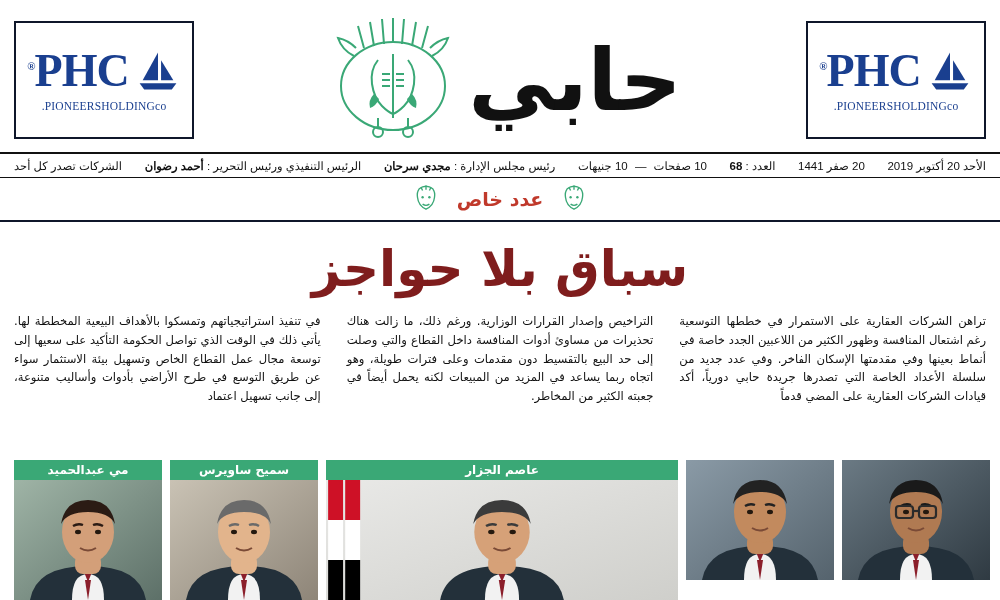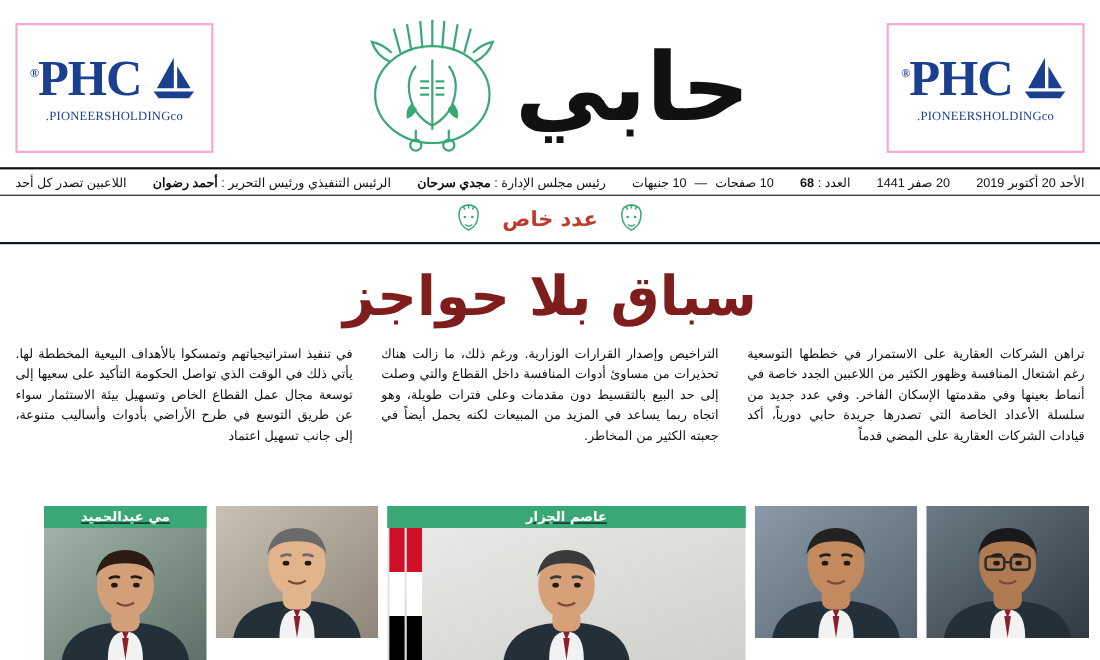--- a/index.html
+++ b/index.html
@@ -11,21 +11,21 @@
   }
   .page { position: relative; width: 1000px; height: 600px; background:#fff; }
 
   
   .masthead {
     display: flex; align-items: center; justify-content: space-between;
     height: 152px; padding: 8px 14px 0 14px;
   }
   .logo-box {
     width: 180px; height: 118px;
-    border: 2px solid #f9a8d4;
+    border: 2px solid #0f172a;
     display: flex; flex-direction: column; align-items: center; justify-content: center;
     padding: 6px 4px;
   }
   .logo-row { display:flex; align-items:center; justify-content:center; gap:6px; }
   .logo-sail { width: 46px; height: 46px; }
   .logo-phc {
     font-family: "Liberation Serif", serif;
     font-weight: bold; font-size: 46px; color:#1a3f8f; letter-spacing: -1px;
     line-height: 1;
     position: relative;
@@ -87,23 +87,23 @@
     font-size: 11.6px; line-height: 1.62; color:#111;
     text-align: justify; direction: rtl;
   }
 
   
   .photo-strip {
     position: absolute; bottom: 0; left: 0; right: 0;
     display:flex; gap: 8px; padding: 0 10px;
     direction: rtl;
   }
-  .photo-card { position: relative; height: 140px; text-decoration: underline; }
+  .photo-card { position: relative; height: 140px; }
   .photo-card.small { width: 148px; }
-  .photo-card.large { width: 326px; }
+  .photo-card.large { width: 352px; }
   .caption-bar {
     height: 20px; background:#3aa876; color:#fff;
     font-size: 12px; font-weight: bold; direction: rtl;
     display:flex; align-items:center; justify-content:center;
     font-family: "DejaVu Sans", sans-serif;
   }
   .photo { height: 120px; width: 100%; overflow: hidden; position: relative; }
 </style>
 </head>
 <body>
@@ -171,21 +171,21 @@
       <span>10 جنيهات</span>
     </div>
     <div class="seg">
       <span>رئيس مجلس الإدارة :</span>
       <b>مجدي سرحان</b>
     </div>
     <div class="seg">
       <span>الرئيس التنفيذي ورئيس التحرير :</span>
       <b>أحمد رضوان</b>
     </div>
-    <div class="seg">اللاعبين تصدر كل أحد</div>
+    <div class="seg">الشركات تصدر كل أحد</div>
   </div>
 
   <div class="special-band">
     <svg class="pharaoh" viewBox="0 0 40 40">
       <g stroke="#3aa876" stroke-width="1.6" fill="none">
         <path d="M12 8 q8 -6 16 0 q3 4 2 10 q-1 10 -10 14 q-9 -4 -10 -14 q-1 -6 2 -10 z"></path>
         <path d="M20 4 l0 5 M14 6 l2 4 M26 6 l-2 4"></path>
         <circle cx="16" cy="18" r="1.4" fill="#3aa876" stroke="none"></circle>
         <circle cx="24" cy="18" r="1.4" fill="#3aa876" stroke="none"></circle>
         <path d="M16 26 q4 3 8 0"></path>
@@ -293,20 +293,21 @@
       <ellipse cx="165" cy="52" rx="26" ry="31" fill="#d6a178"></ellipse>
       <path d="M138 44 q4 -24 27 -24 q23 0 27 24 q-6 -12 -27 -12 q-21 0 -27 12 z" fill="#3b3b3b"></path>
       <ellipse cx="155" cy="52" rx="3" ry="2.2" fill="#24190f"></ellipse>
       <ellipse cx="175" cy="52" rx="3" ry="2.2" fill="#24190f"></ellipse>
       <path d="M150 46 q5 -3 10 -1 M170 45 q5 -2 10 1" stroke="#3b3b3b" stroke-width="2.4" fill="none"></path>
       <path d="M157 68 q8 5 16 0" stroke="#7a4a36" stroke-width="2" fill="none"></path>
 
     </svg></div>
       </div>
       <div class="photo-card small">
+        <div class="caption-bar">سميح ساويرس</div>
         <div class="photo">
     <svg viewBox="0 0 148 120" preserveAspectRatio="none" width="100%" height="100%">
       <defs>
         <linearGradient id="bg3" x1="0" y1="0" x2="1" y2="1">
           <stop offset="0%" stop-color="#c9c2b4"></stop>
           <stop offset="100%" stop-color="#8e8578"></stop>
         </linearGradient>
       </defs>
       <rect width="148" height="120" fill="url(#bg3)"></rect>
 

